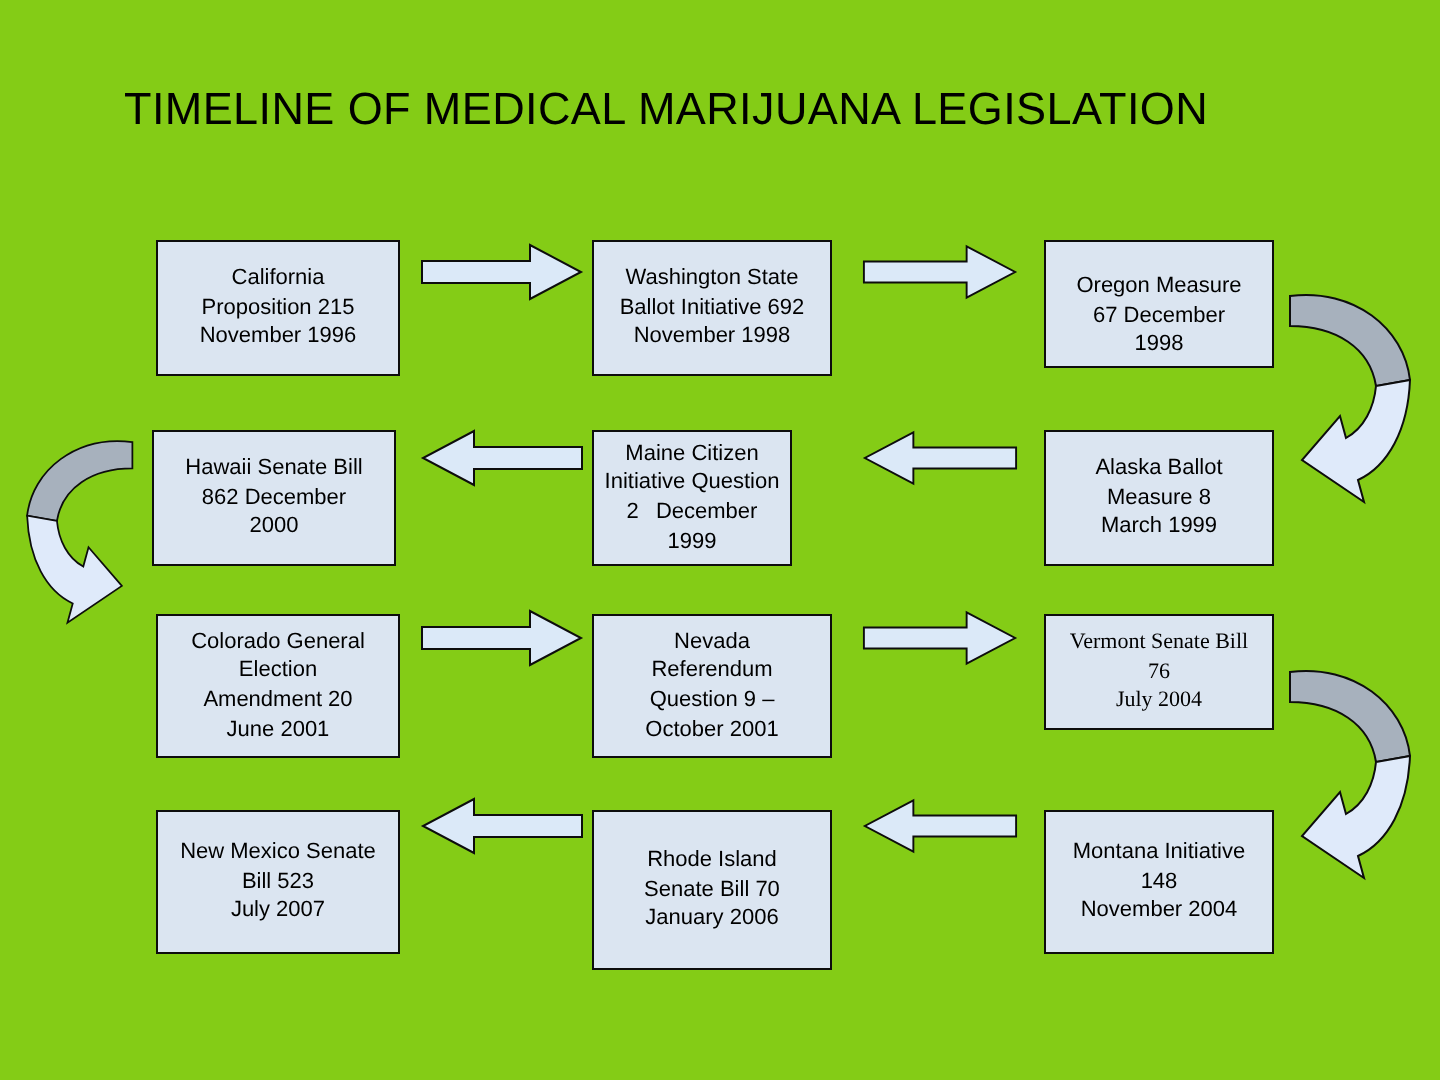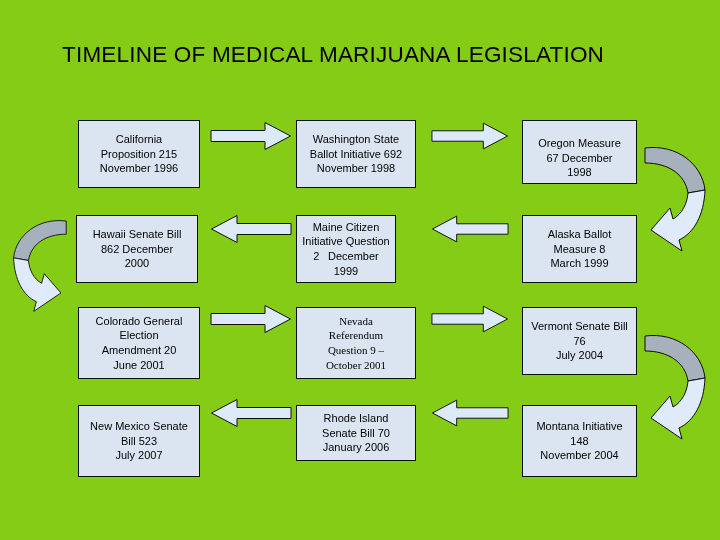--- a/index.html
+++ b/index.html
@@ -25,24 +25,24 @@
   .curved { position:absolute; }
   .mirror { transform:scaleX(-1); }
   
   #b-california  { left:78px;  top:100px; width:122px; height:68px; }
   #b-washington  { left:296px; top:100px; width:120px; height:68px; }
   #b-oregon      { left:522px; top:100px; width:115px; height:64px;align-items:flex-end; }
   #b-hawaii      { left:76px;  top:195px; width:122px; height:68px; }
   #b-maine       { left:296px; top:195px; width:100px; height:68px; }
   #b-alaska      { left:522px; top:195px; width:115px; height:68px; }
   #b-colorado    { left:78px;  top:287px; width:122px; height:72px; }
-  #b-nevada      { left:296px; top:287px; width:120px; height:72px;font-family:Liberation Serif, serif; }
-  #b-vermont     { left:522px; top:287px; width:115px; height:68px; }
+  #b-nevada      { left:296px; top:287px; width:120px; height:72px; }
+  #b-vermont     { left:522px; top:287px; width:115px; height:58px;font-family:Liberation Serif, serif; }
   #b-newmexico   { left:78px;  top:385px; width:122px; height:72px; }
-  #b-rhodeisland { left:296px; top:385px; width:120px; height:56px; }
+  #b-rhodeisland { left:296px; top:385px; width:120px; height:80px; }
   #b-montana     { left:522px; top:385px; width:115px; height:72px; }
   
   #a1 { left:210px; top:121px; } #a2 { left:431px; top:121px; }
   #a3 { left:210px; top:214px; } #a4 { left:431px; top:214px; }
   #a5 { left:210px; top:304px; } #a6 { left:431px; top:304px; }
   #a7 { left:210px; top:398px; } #a8 { left:431px; top:398px; }
   
   #c1 { left:640px; top:140px; }
   #c2 { left:8px;   top:214px; }
   #c3 { left:640px; top:328px; }

